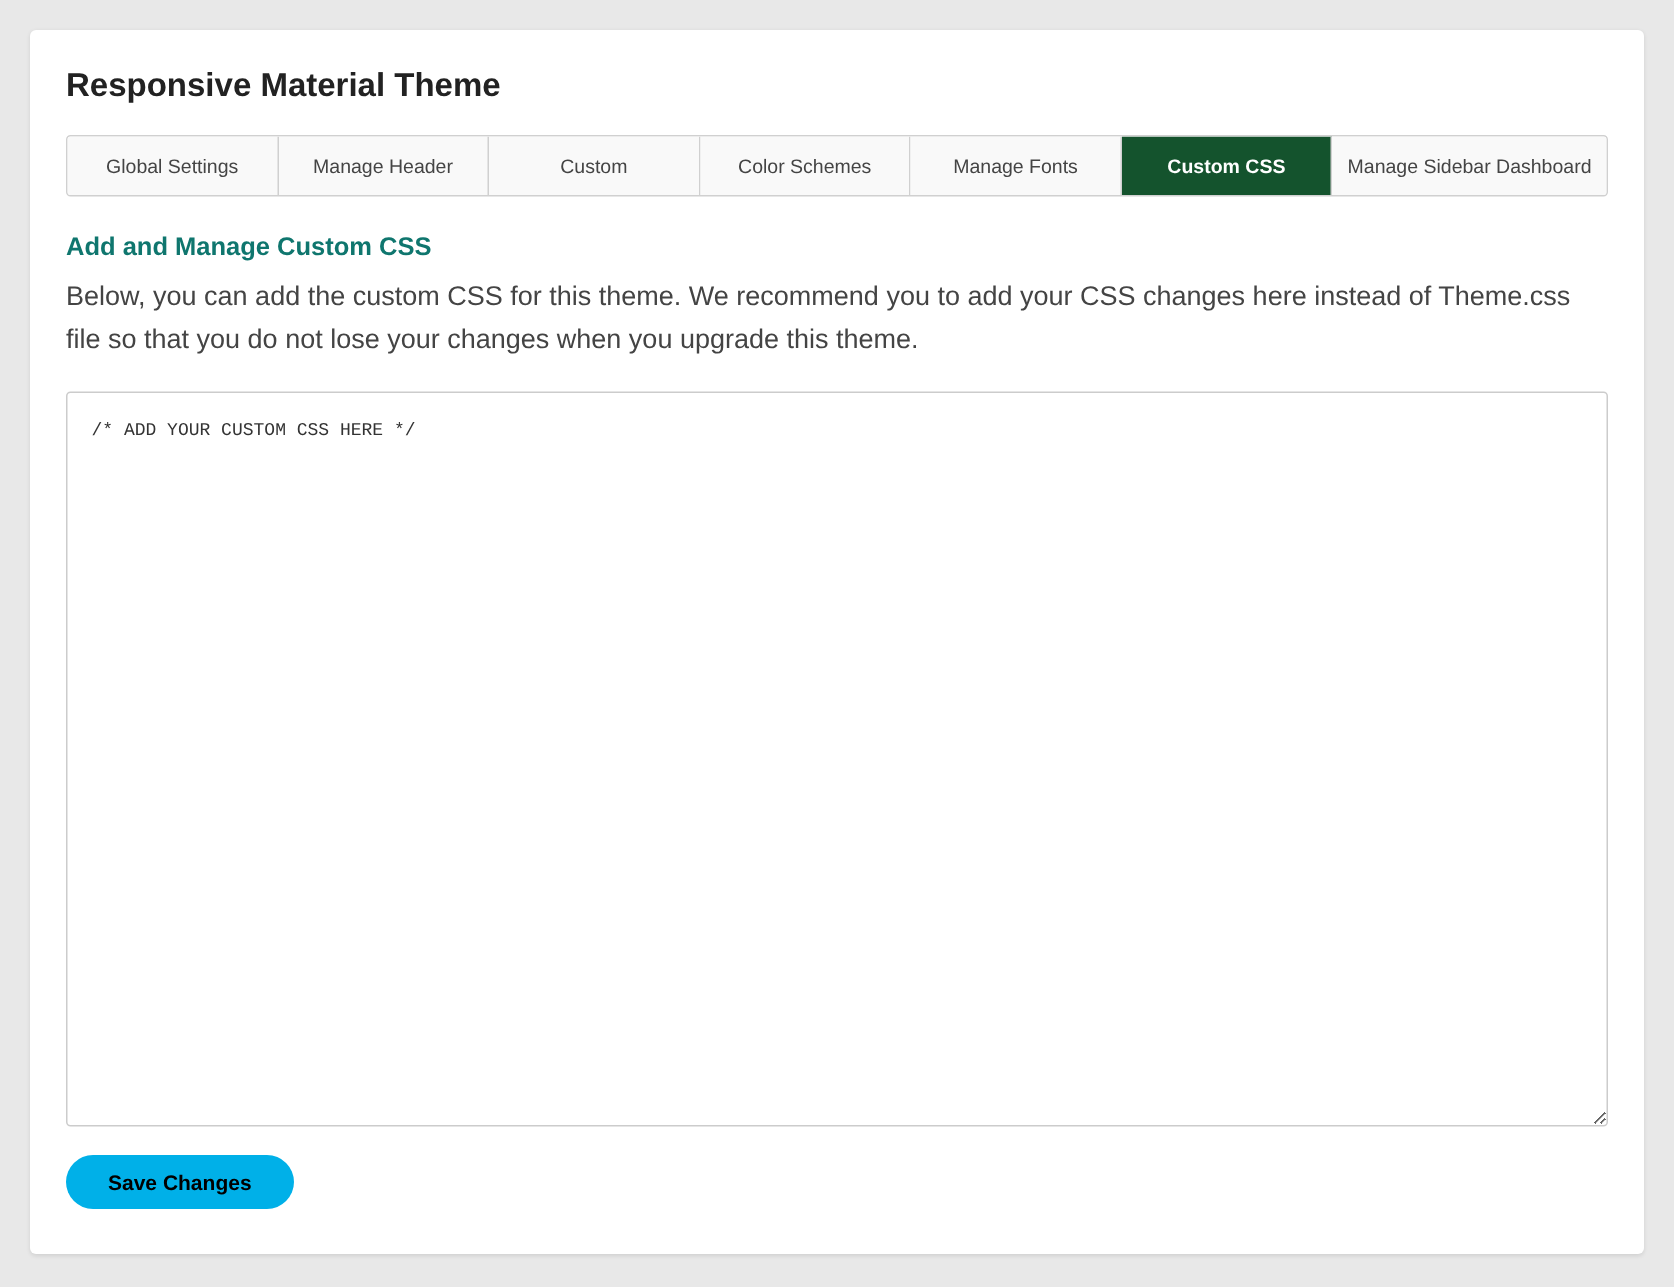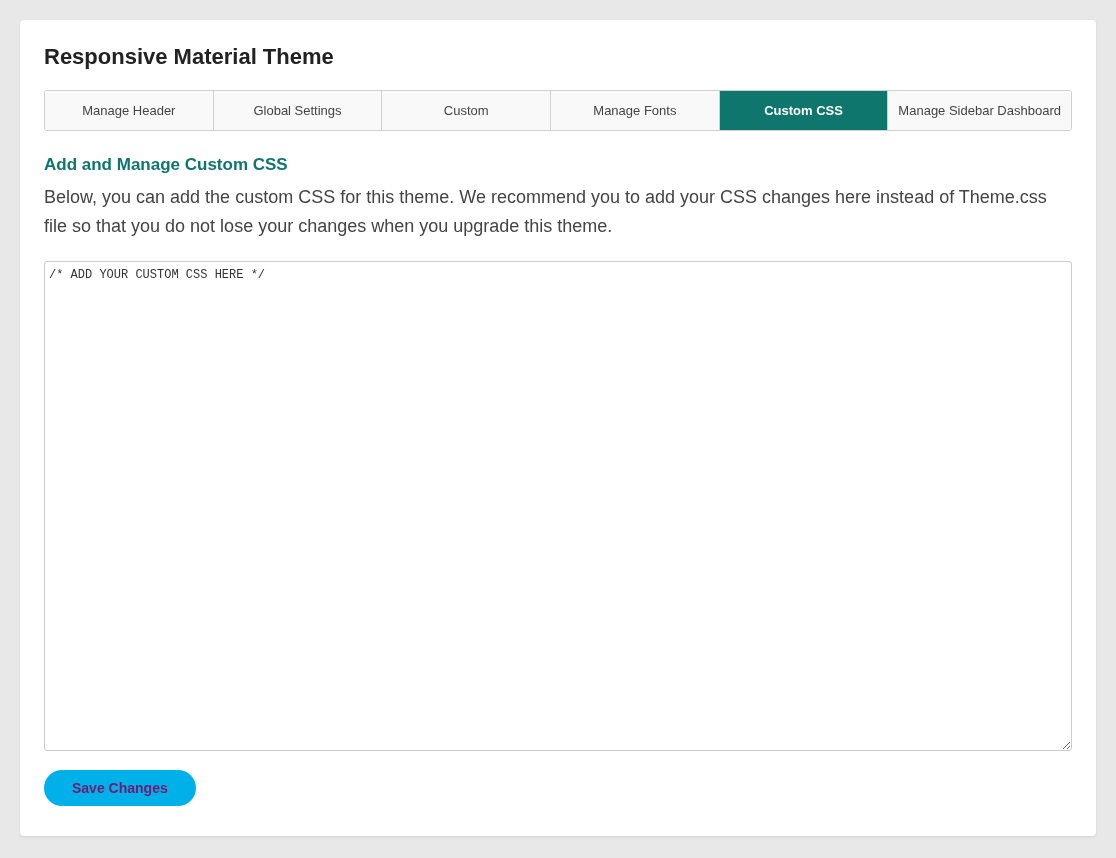--- a/index.html
+++ b/index.html
@@ -55,21 +55,21 @@
       white-space: nowrap;
       user-select: none;
     }
 
     .tab-item:last-child {
       border-right: none;
       text-align: center;
     }
 
     .tab-item.active {
-      background: #0f766e;
+      background: #14532d;
       color: #fff;
       font-weight: bold;
     }
 
     .section-title {
       font-size: 17px;
       font-weight: bold;
       color: #0f766e;
       margin-bottom: 8px;
     }
@@ -79,51 +79,52 @@
       color: #444;
       line-height: 1.6;
       margin-bottom: 20px;
     }
 
     .css-textarea {
       width: 100%;
       height: 490px;
       border: 1px solid #ccc;
       border-radius: 3px;
-      padding: 4px;
+      padding: 16px;
       font-family: 'Courier New', Courier, monospace;
       font-size: 12px;
       color: #333;
       resize: vertical;
       outline: none;
       line-height: 1.5;
     }
 
     .save-button {
       margin-top: 16px;
       background: #00b0e8;
-      color: #701a75;
+      color: #000000;
       border: none;
       border-radius: 20px;
       padding: 10px 28px;
       font-size: 14px;
       font-weight: bold;
       cursor: pointer;
     }
   </style>
 </head>
 <body>
 
 <div class="page-container">
   <h1 class="page-title">Responsive Material Theme</h1>
 
   <div class="tabs-container">
+    <div class="tab-item">Global Settings</div>
     <div class="tab-item">Manage Header</div>
-    <div class="tab-item">Global Settings</div>
     <div class="tab-item">Custom</div>
+    <div class="tab-item">Color Schemes</div>
     <div class="tab-item">Manage Fonts</div>
     <div class="tab-item active">Custom CSS</div>
     <div class="tab-item">Manage Sidebar Dashboard</div>
   </div>
 
   <div class="content-area">
     <h2 class="section-title">Add and Manage Custom CSS</h2>
     <p class="section-description">Below, you can add the custom CSS for this theme. We recommend you to add your CSS changes here instead of Theme.css file so that you do not lose your changes when you upgrade this theme.</p>
 
     <textarea class="css-textarea" placeholder="/* ADD YOUR CUSTOM CSS HERE */" style="">/* ADD YOUR CUSTOM CSS HERE */</textarea>

